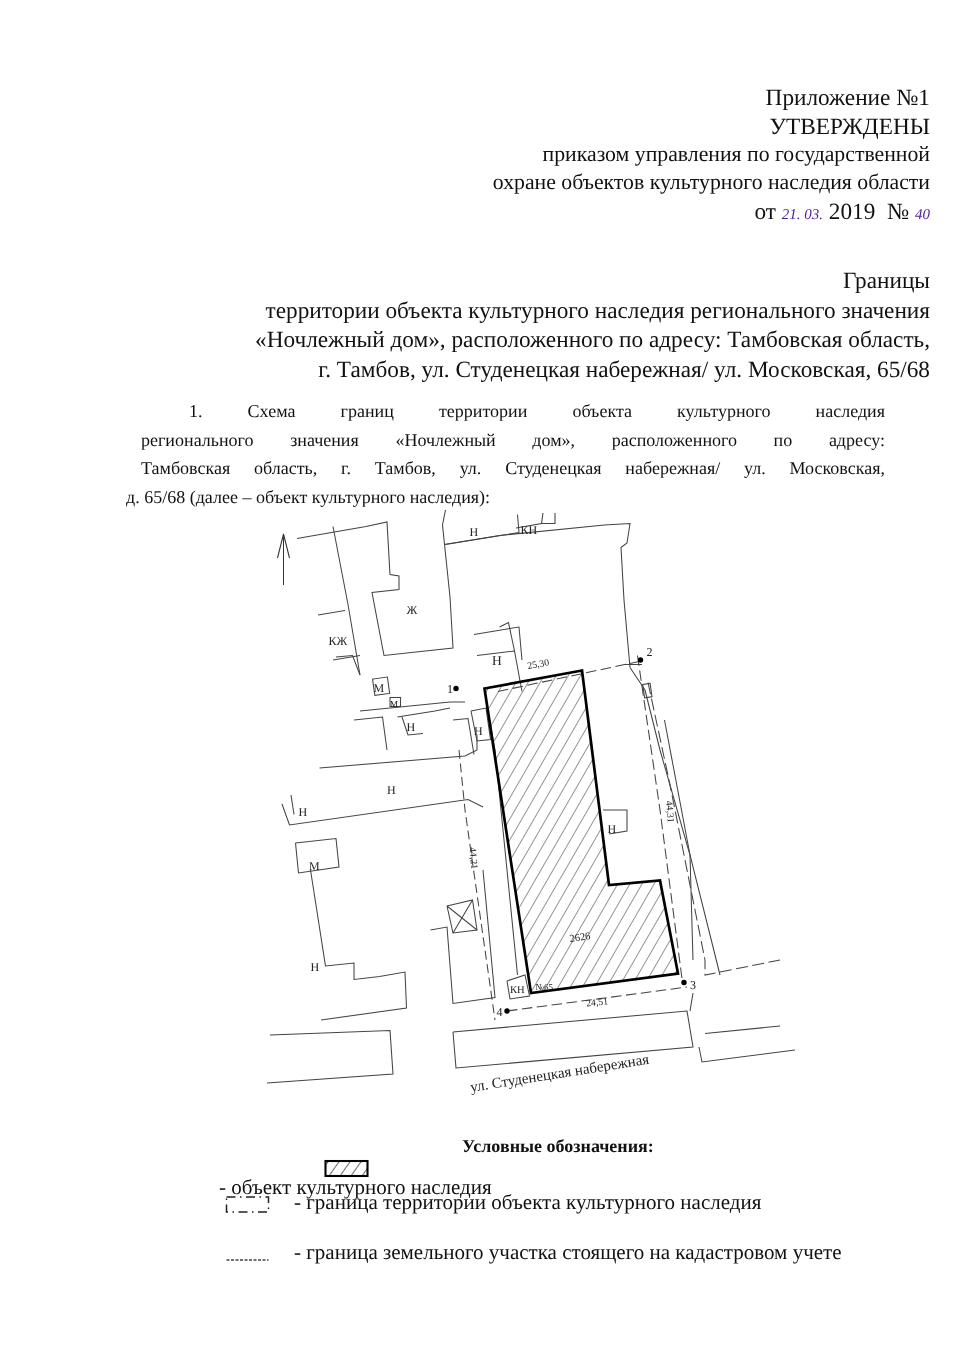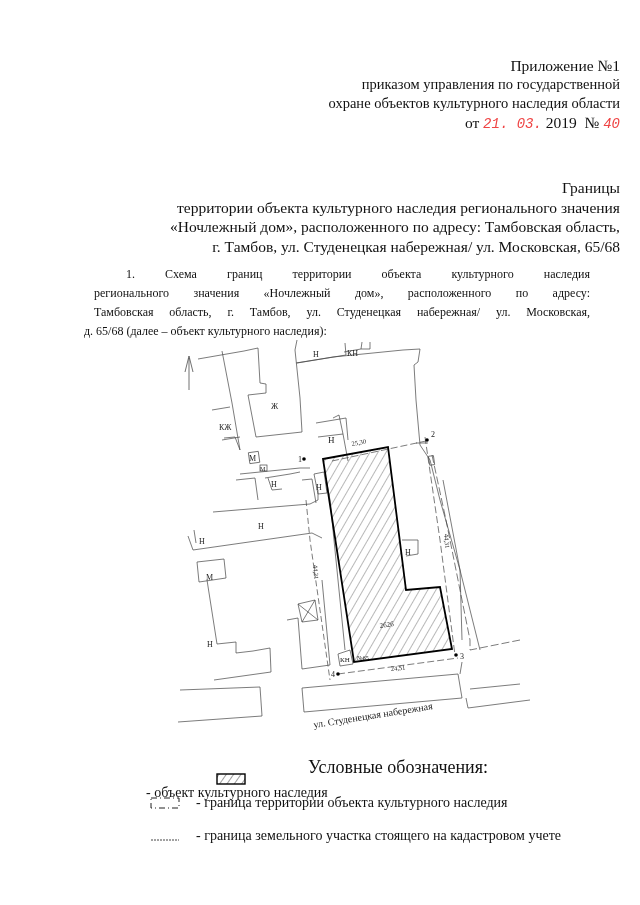--- a/index.html
+++ b/index.html
@@ -3,36 +3,37 @@
 <meta charset="utf-8">
 <style>
   html, body { margin: 0; padding: 0; background: #ffffff; }
   body { width: 640px; height: 905px; position: relative; overflow: hidden;
          font-family: "Liberation Serif", "DejaVu Serif", serif; color: #111; }
   .abs { position: absolute; }
   .approval { left: 260px; top: 56px; width: 360px; text-align: right; font-size: 15.5px; line-height: 19px; }
   .approval .line { white-space: nowrap; }
   .approval .l3, .approval .l4 { font-size: 14.5px; }
   .approval .l4 { margin-left: 20px; }
-  .hand { font-family: Liberation Mono, monospace; font-style: italic; color: #ef4444; font-size: 14px; }
+  .hand { font-family: Liberation Serif, serif; font-style: italic; color: #4c1d95; font-size: 10px; }
   .title-block { left: 60px; top: 178px; width: 560px; text-align: right; font-size: 15.5px; line-height: 19.5px; }
   .para { left: 84px; top: 265px; width: 506px; font-size: 12px; line-height: 19px; text-align: justify; }
   .para .first { text-indent: 42px; text-align-last: justify; }
   .para .justify-line { text-align-last: justify; margin-left: 10px; }
   .map { left: 170px; top: 340px; width: 360px; height: 410px; }
-  .legend-title { left: 308px; top: 757px; font-weight: normal; font-size: 18px; }
+  .legend-title { left: 308px; top: 757px; font-weight: bold; font-size: 12px; }
   .legend-row { left: 146px; font-size: 14px; display: flex; align-items: center; }
   .legend-row .sym { width: 38px; height: 12px; margin-right: 12px; }
   .legend-row .txt { white-space: nowrap; }
 </style>
 </head>
 <body>
 
 <div class="abs approval">
   <div class="line">Приложение №1</div>
+  <div class="line">УТВЕРЖДЕНЫ</div>
   <div class="line l3">приказом  управления  по государственной</div>
   <div class="line l4">охране  объектов культурного   наследия   области</div>
   <div class="line">
     <span>от</span>
     <span class="hand">21. 03.</span>
     <span>2019</span>
     &nbsp;<span>№</span>
     <span class="hand">40</span>
   </div>
 </div>

